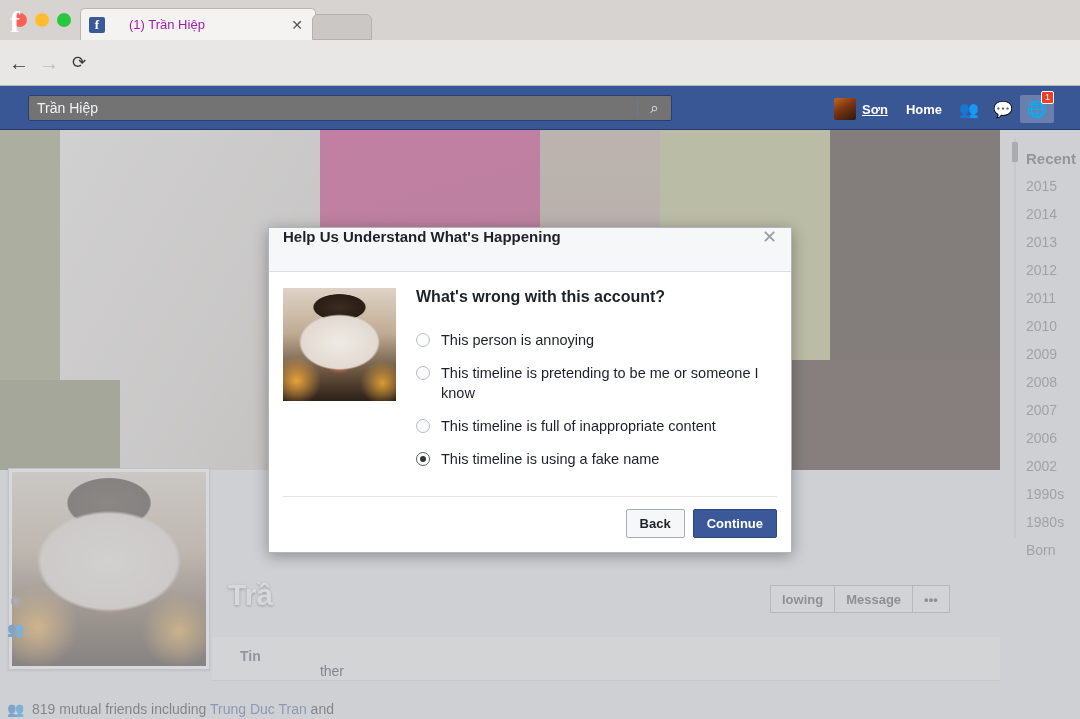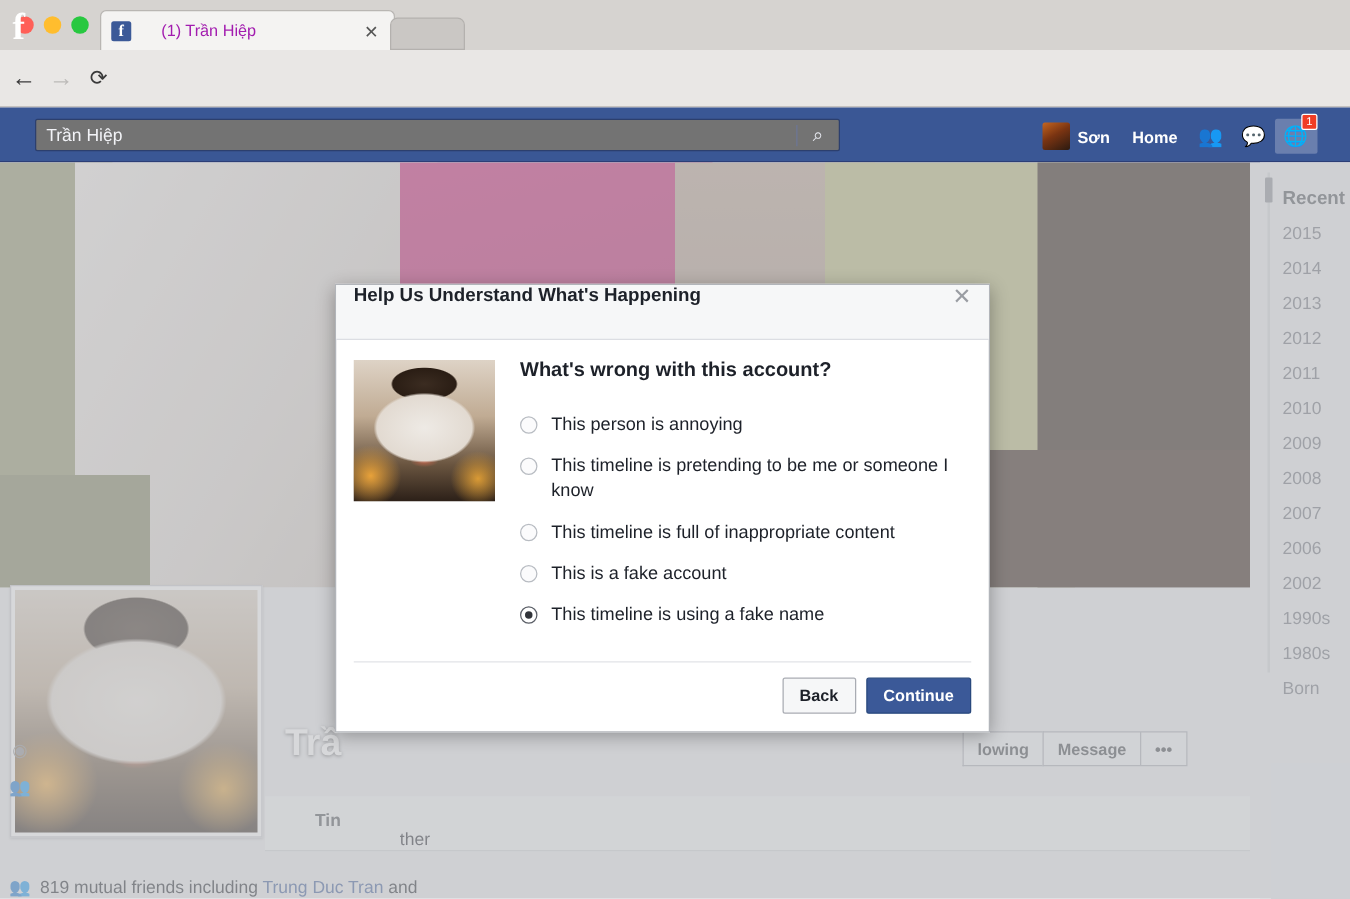--- a/index.html
+++ b/index.html
@@ -128,21 +128,21 @@
   .fb-search .mag {
     width: 34px; text-align: center; font-size: 15px; color: #e6e8ef;
     border-left: 1px solid #6d7796; cursor: pointer;
   }
   .fb-right { position: absolute; right: 26px; top: 95px; display: flex; align-items: center; gap: 0; }
   .fb-me { display: flex; align-items: center; padding: 0 8px; cursor: pointer; }
   .fb-me-pic {
     width: 22px; height: 22px; border-radius: 2px;
     background: linear-gradient(150deg,#c5651f 0%,#7a3412 45%,#2b1a10 100%);
   }
-  .fb-me-name { color: #fff; font-size: 13px; font-weight: bold; margin-left: 6px; }
+  .fb-me-name { color: #fff; font-size: 13px; font-weight: bold; margin-left: 6px; text-decoration: underline; }
   .fb-home { color: #fff; font-size: 13px; font-weight: bold; padding: 0 10px; cursor: pointer; }
   .fb-icon {
     width: 34px; height: 28px; display: flex; align-items: center;
     justify-content: center; color: #c9cfe2; font-size: 16px;
     position: relative; cursor: pointer;
   }
   .fb-icon.act { background: #6a7fae; border-radius: 2px; color: #fff; }
   .fb-count {
     position: absolute; top: -4px; right: 0px; background: #f03d25; color: #fff;
     font-size: 9px; border-radius: 2px; padding: 0 3px; line-height: 11px;
@@ -188,21 +188,21 @@
 
   .prof-name {
     position: absolute; left: 228px; top: 448px; font-size: 30px; font-weight: bold;
     color: #fff; text-shadow: 0 1px 3px rgba(0,0,0,.6); white-space: nowrap;
   }
   .prof-tabbar {
     position: absolute; left: 212px; top: 507px; width: 788px; height: 44px;
     background: #f2f3f5; border-bottom: 1px solid #d2d4d8;
   }
   .prof-tab {
-    position: absolute; left: 252px; top: 518px; font-size: 14px;
+    position: absolute; left: 240px; top: 518px; font-size: 14px;
     font-weight: bold; color: #4b4f56; white-space: nowrap;
   }
   .prof-actions {
     position: absolute; left: 770px; top: 455px; height: 28px;
     display: flex; align-items: stretch;
   }
   .pa-btn {
     background: #f0f1f3; border: 1px solid #a8abb2; border-right: none;
     font-size: 13px; font-weight: bold; color: #3b3f45;
     padding: 0 11px; display: flex; align-items: center; cursor: pointer;
@@ -447,24 +447,20 @@
         </div>
         <div class="opt">
           <span class="radio"></span>
           <span class="opt-label">This timeline is pretending to be me or someone I know</span>
         </div>
         <div class="opt">
           <span class="radio"></span>
           <span class="opt-label">This timeline is full of inappropriate content</span>
         </div>
         <div class="opt">
-          <span class="radio"></span>
-          <span class="opt-label">This is a fake account</span>
-        </div>
-        <div class="opt">
           <span class="radio on"></span>
           <span class="opt-label">This timeline is using a fake name</span>
         </div>
       </div>
     </div>
 
     <div class="modal-sep"></div>
     <div class="modal-foot">
       <div class="btn btn-sec">Back</div>
       <div class="btn btn-pri">Continue</div>

